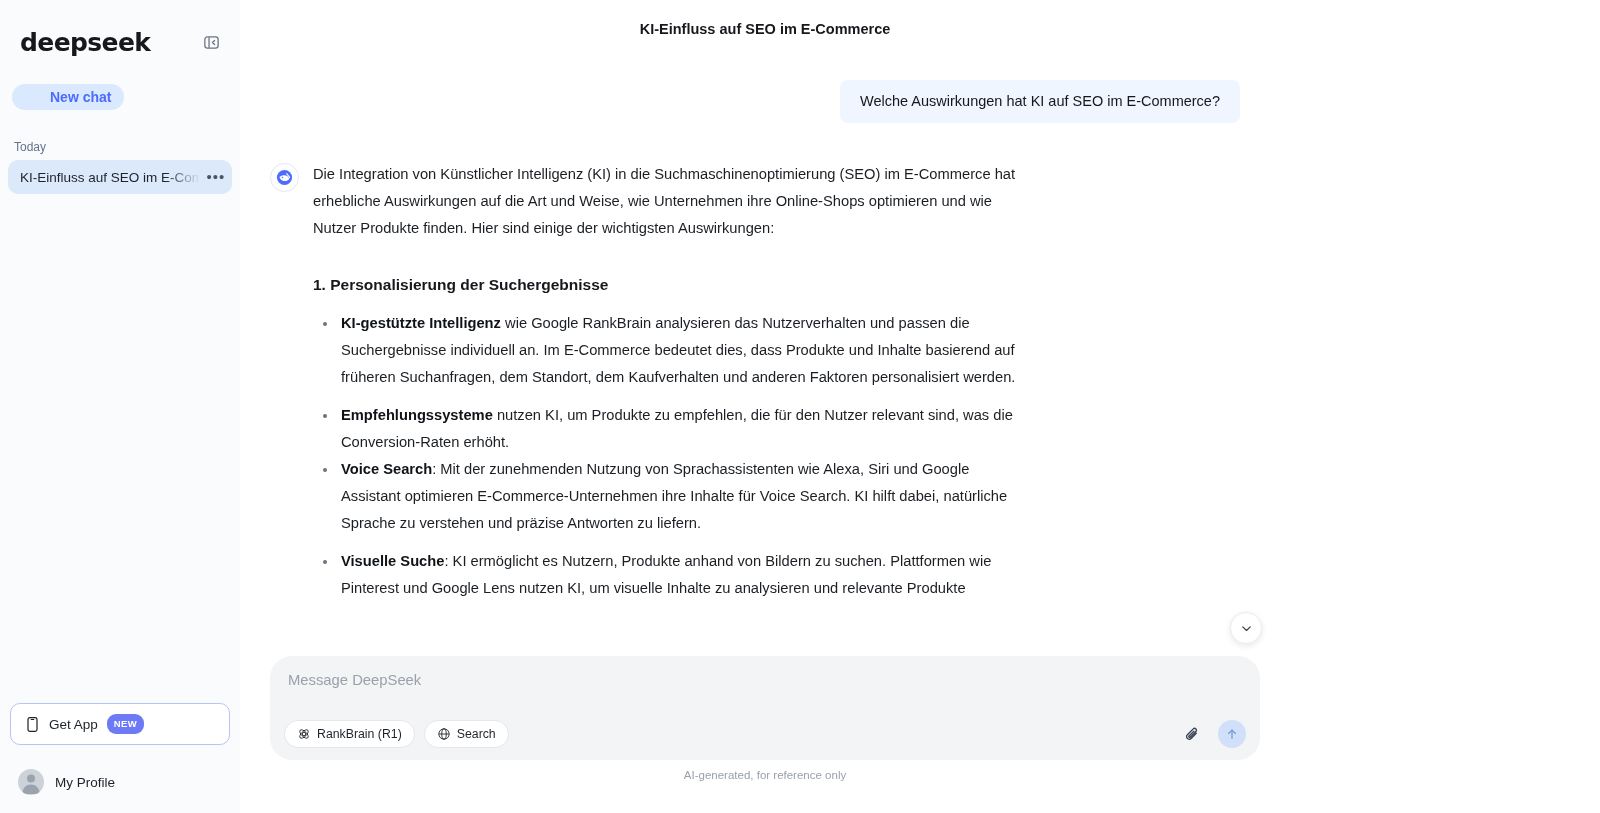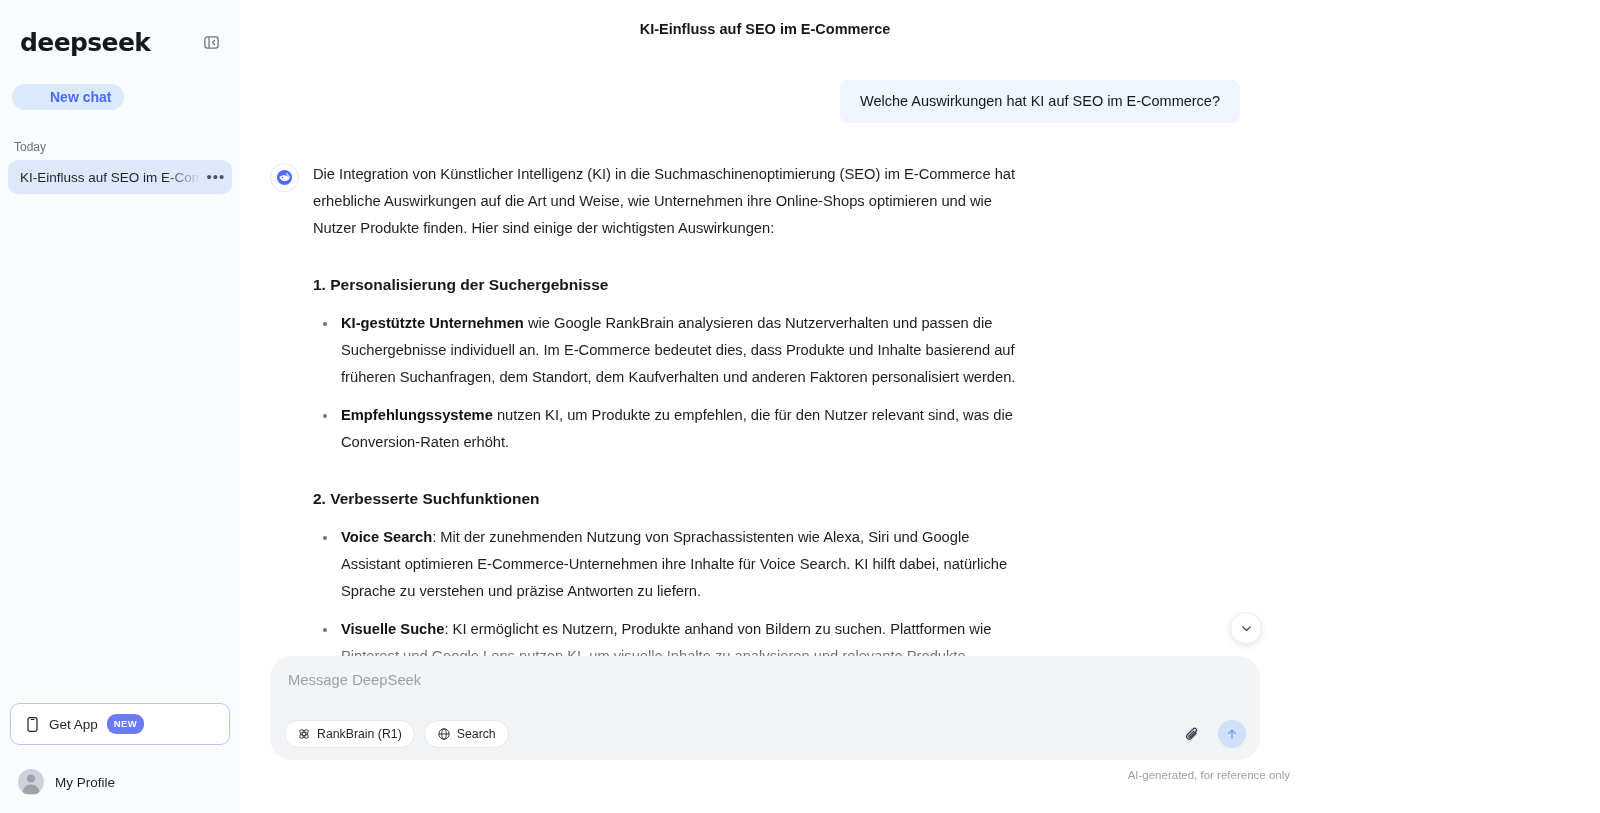--- a/index.html
+++ b/index.html
@@ -346,21 +346,21 @@
   .send-btn {
     width: 28px; height: 28px;
     border-radius: 50%;
     background: #CFE0F8;
     display: flex; align-items: center; justify-content: center;
     cursor: pointer;
   }
 
   .disclaimer {
     width: 1050px;
-    text-align: right;
+    text-align: center;
     font-size: 11.5px;
     color: #9AA1AB;
     padding: 9px 0 24px 0;
   }
 
   .right-filler {
     position: absolute;
     left: 1050px; top: 0;
     width: 310px; height: 813px;
     background: #ffffff;
@@ -448,28 +448,27 @@
             <circle cx="9.4" cy="11.9" r="0.95" fill="#4D6BFE"></circle>
           </svg>
         </div>
 
         <div class="ai-body">
           <p>Die Integration von Künstlicher Intelligenz (KI) in die Suchmaschinenoptimierung (SEO) im E-Commerce hat erhebliche Auswirkungen auf die Art und Weise, wie Unternehmen ihre Online-Shops optimieren und wie Nutzer Produkte finden. Hier sind einige der wichtigsten Auswirkungen:</p>
 
           <h3 class="ai-h3">1. Personalisierung der Suchergebnisse</h3>
           <ul class="ai-list">
             <li>
-              <span class="b">KI-gestützte Unternehmen</span><span> wie Google RankBrain analysieren das Nutzerverhalten und passen die Suchergebnisse individuell an. Im E-Commerce bedeutet dies, dass Produkte und Inhalte basierend auf früheren Suchanfragen, dem Standort, dem Kaufverhalten und anderen Faktoren personalisiert werden.</span>
+              <span class="b">KI-gestützte Intelligenz</span><span> wie Google RankBrain analysieren das Nutzerverhalten und passen die Suchergebnisse individuell an. Im E-Commerce bedeutet dies, dass Produkte und Inhalte basierend auf früheren Suchanfragen, dem Standort, dem Kaufverhalten und anderen Faktoren personalisiert werden.</span>
             </li>
             <li>
               <span class="b">Empfehlungssysteme</span><span> nutzen KI, um Produkte zu empfehlen, die für den Nutzer relevant sind, was die Conversion-Raten erhöht.</span>
             </li>
           </ul>
 
-          <h3 class="ai-h3">2. Verbesserte Suchfunktionen</h3>
           <ul class="ai-list">
             <li>
               <span class="b">Voice Search</span><span>: Mit der zunehmenden Nutzung von Sprachassistenten wie Alexa, Siri und Google Assistant optimieren E-Commerce-Unternehmen ihre Inhalte für Voice Search. KI hilft dabei, natürliche Sprache zu verstehen und präzise Antworten zu liefern.</span>
             </li>
             <li>
               <span class="b">Visuelle Suche</span><span>: KI ermöglicht es Nutzern, Produkte anhand von Bildern zu suchen. Plattformen wie Pinterest und Google Lens nutzen KI, um visuelle Inhalte zu analysieren und relevante Produkte</span>
             </li>
           </ul>
         </div>
       </div>

